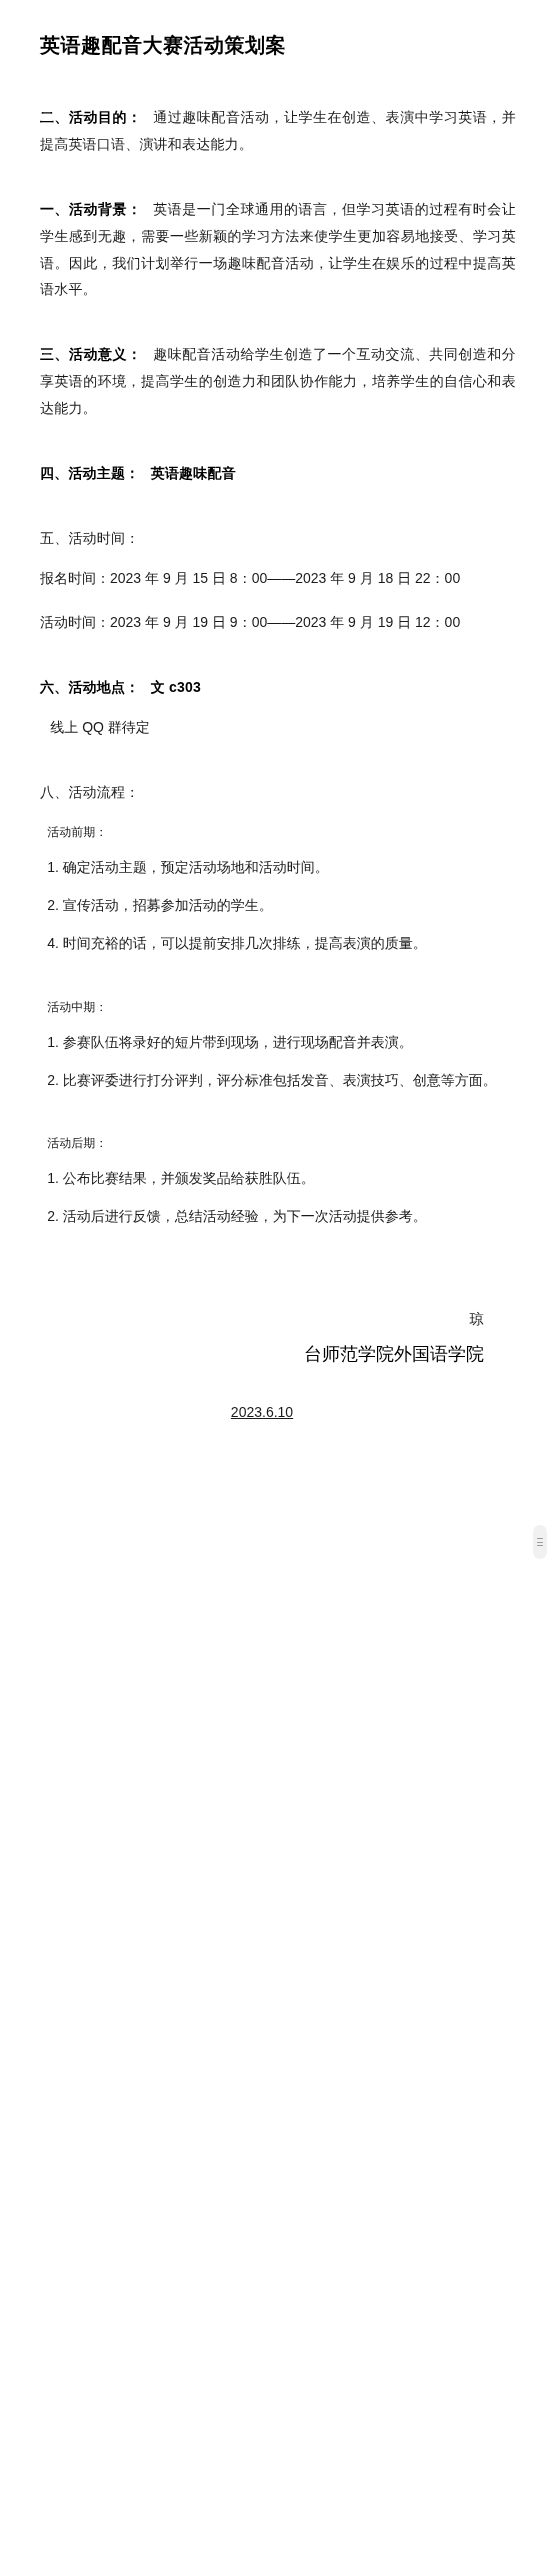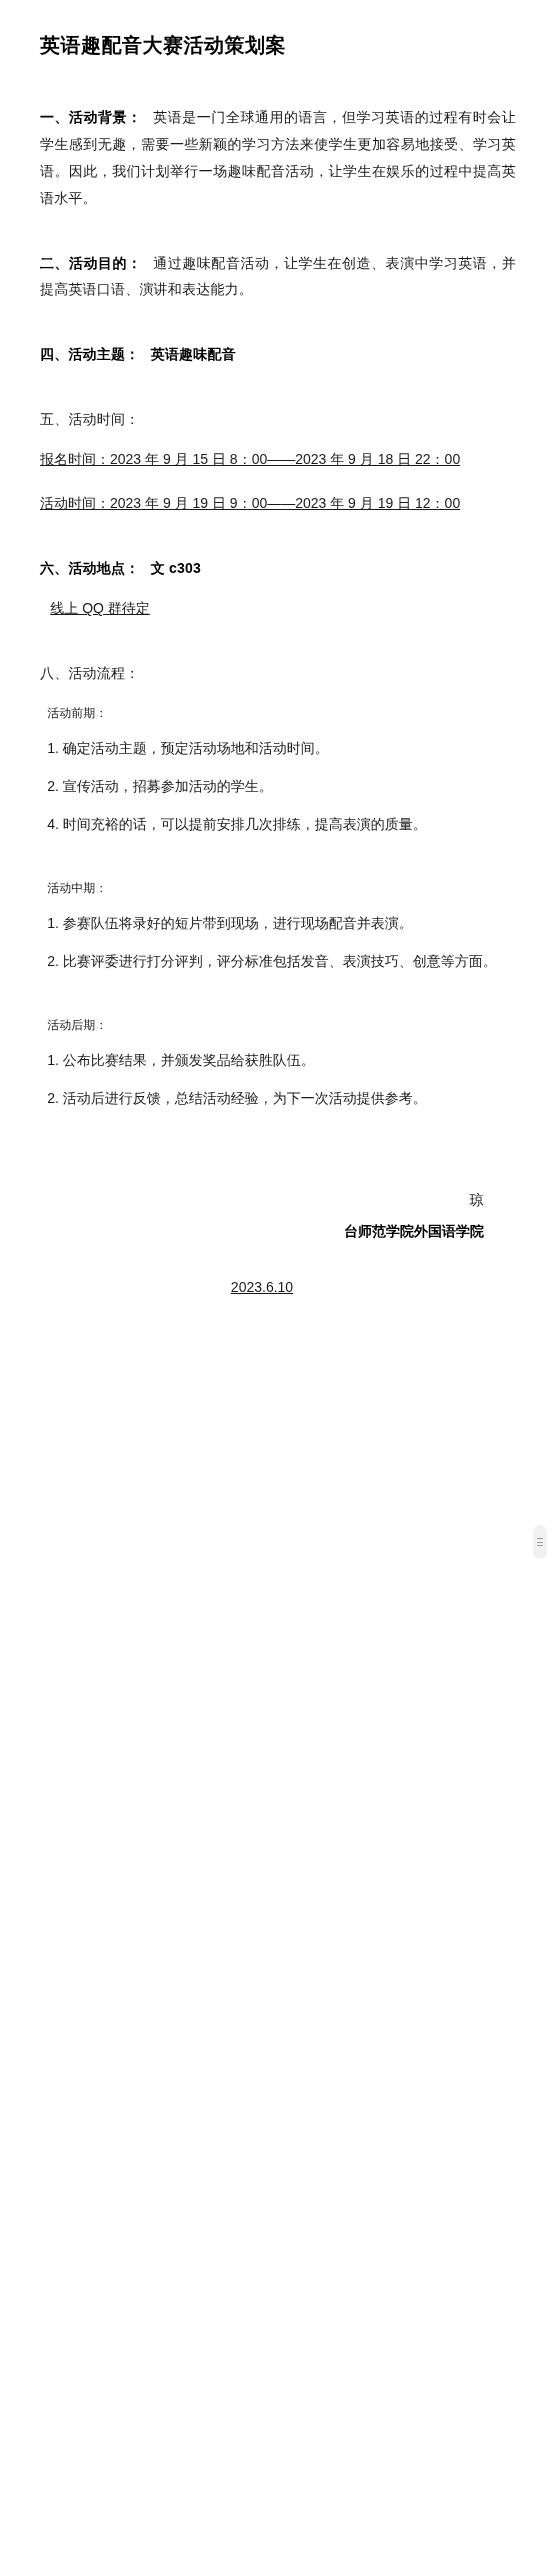--- a/index.html
+++ b/index.html
@@ -48,21 +48,20 @@
   }
   .gap-sm {
     display: inline-block;
     width: 11.3px;
   }
   .sub-line {
     font-size: 14px;
     line-height: 1.9;
     margin: 0 0 17.5px 0;
     color: #1a1a1a;
-    text-decoration: underline;
   }
   .sub-line:last-child { margin-bottom: 0; }
   .indent-1 {
     padding-left: 10.3px;
   }
   .flow-group {
     margin-top: 15.5px;
   }
   .flow-label {
     font-size: 12px;
@@ -87,22 +86,22 @@
     text-align: right;
     padding-right: 32px;
   }
   .sig-name {
     font-size: 14.4px;
     line-height: 1.8;
     margin: 0 0 5.2px 0;
     color: #1a1a1a;
   }
   .sig-org {
-    font-size: 14px;
-    font-weight: bold;
+    font-size: 18px;
+    font-weight: normal;
     line-height: 1.8;
     margin: 0 0 30px 0;
     color: #000;
     text-align: right;
     padding-right: 0;
   }
   .sig-date {
     font-size: 14px;
     line-height: 1.8;
     margin: 0;
@@ -135,27 +134,30 @@
   }
 </style>
 </head>
 <body>
 
 <div class="page">
 
   <h1 class="doc-title">英语趣配音大赛活动策划案</h1>
 
   <div class="section">
+    <p class="para"><span class="head">二、活动目的：</span><span class="gap-sm"></span><span>通过趣味配音活动，让学生在创造、表演中学习英语，并提高英语口语、演讲和表达能力。</span></p>
+  </div>
+
+  <div class="section">
     <p class="para"><span class="head">一、活动背景：</span><span class="gap-sm"></span><span>英语是一门全球通用的语言，但学习英语的过程有时会让学生感到无趣，需要一些新颖的学习方法来使学生更加容易地接受、学习英语。因此，我们计划举行一场趣味配音活动，让学生在娱乐的过程中提高英语水平。</span></p>
   </div>
 
   <div class="section">
-    <p class="para"><span class="head">二、活动目的：</span><span class="gap-sm"></span><span>通过趣味配音活动，让学生在创造、表演中学习英语，并提高英语口语、演讲和表达能力。</span></p>
-  </div>
-
+    <p class="para"><span class="head">三、活动意义：</span><span class="gap-sm"></span><span>趣味配音活动给学生创造了一个互动交流、共同创造和分享英语的环境，提高学生的创造力和团队协作能力，培养学生的自信心和表达能力。</span></p>
+  </div>
 
   <div class="section">
     <p class="para"><span class="head">四、活动主题：</span><span class="gap-sm"></span><span class="head">英语趣味配音</span></p>
   </div>
 
   <div class="section">
     <p class="para section-title-block">五、活动时间：</p>
     <p class="sub-line">报名时间：2023 年 9 月 15 日 8：00——2023 年 9 月 18 日 22：00</p>
     <p class="sub-line">活动时间：2023 年 9 月 19 日 9：00——2023 年 9 月 19 日 12：00</p>
   </div>

